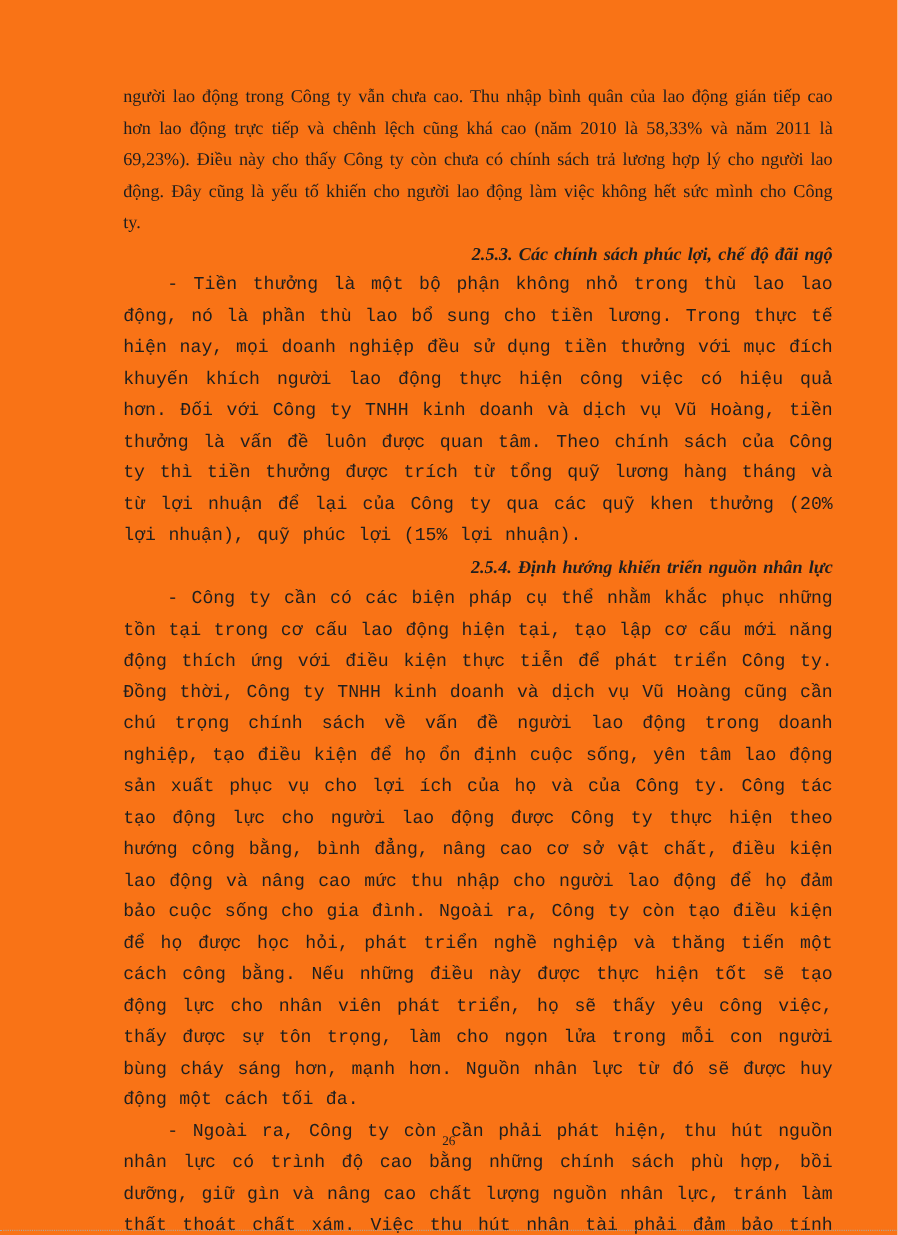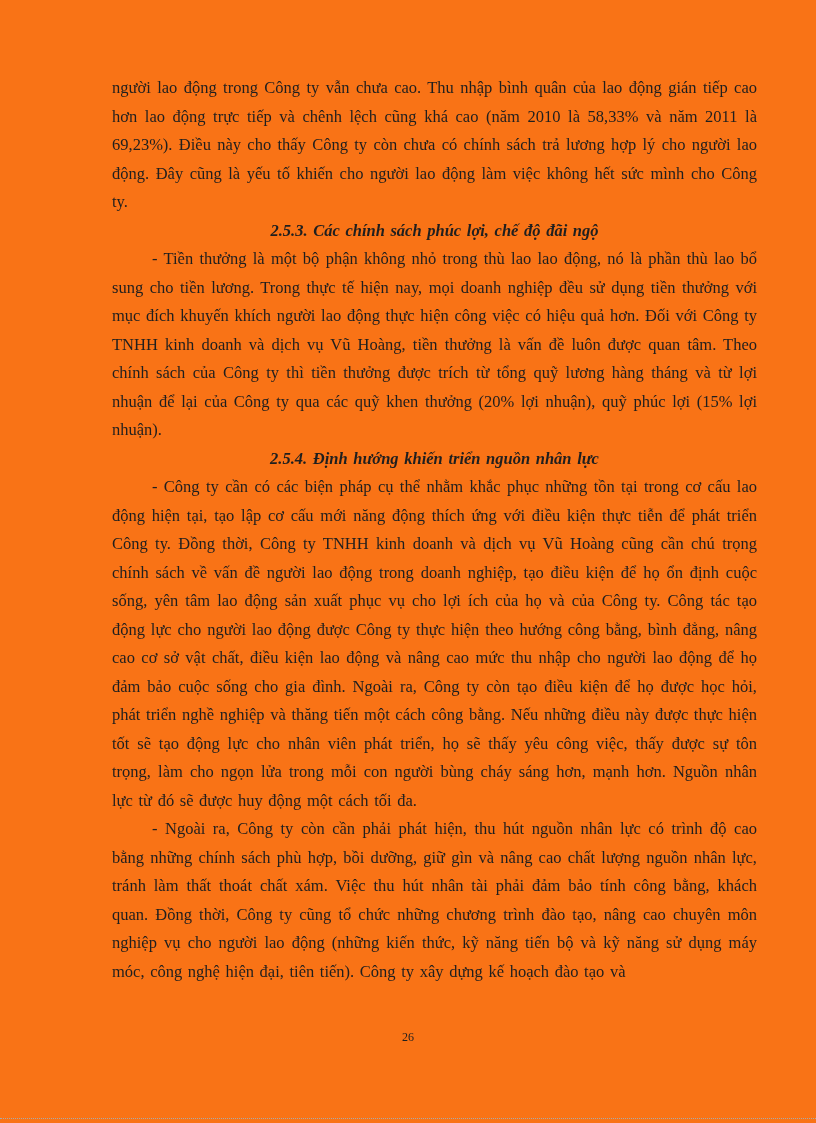--- a/index.html
+++ b/index.html
@@ -27,25 +27,26 @@
     margin: 0;
     padding: 0;
     font-size: 16.5px;
     line-height: 28.5px;
     text-align: justify;
     font-weight: normal;
     word-spacing: 1.5px;
   }
   .indent {
     text-indent: 40px;
+    font-family: Liberation Mono, monospace;
   }
   .heading {
     font-weight: bold;
     font-style: italic;
-    text-align: center;
+    text-align: right;
   }
   .page-number {
     position: absolute;
     left: 0;
     right: 0;
     top: 1030px;
     text-align: center;
     font-size: 12px;
     color: #1f1f1f;
   }

